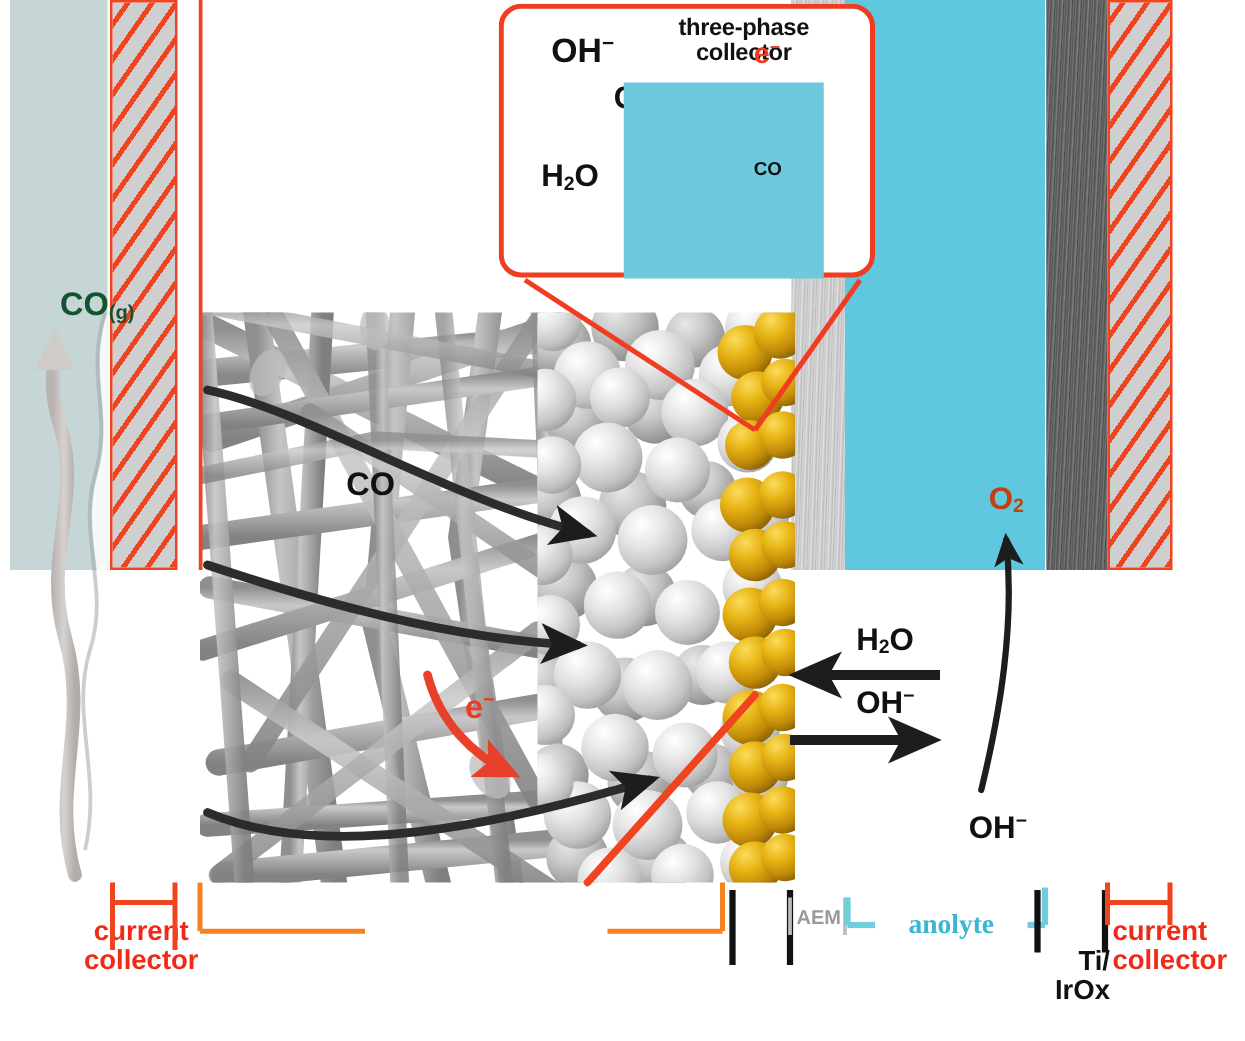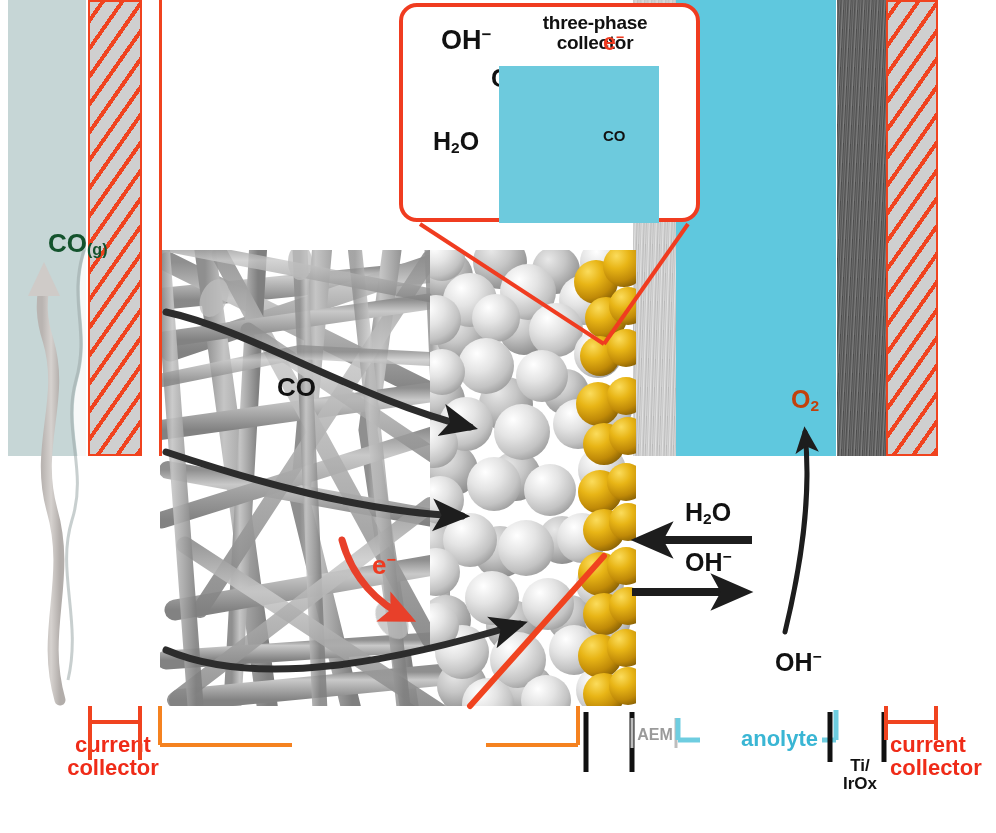--- a/index.html
+++ b/index.html
@@ -152,26 +152,26 @@
   }
   #lab-cu {
     left: 528px; top: 762px; width: 110px; text-align: center;
     font-size: 22px; color: #111;
   }
   #lab-aem {
     left: 633px; top: 727px; width: 44px; text-align: center;
     font-size: 16px; color: #9a9a9a;
   }
   #lab-anolyte {
-    left: 704px; top: 727px; width: 114px; text-align: right;
-    font-size: 22px; color: #3ab6d4;
+    left: 704px; top: 727px; width: 114px; text-align: center;
+    font-size: 22px; color: #3ab6d4; font-family: Liberation Serif, serif;
   }
   #lab-ti {
-    left: 832px; top: 757px; width: 56px; text-align: center;
-    font-size: 17px; color: #111;
+    left: 832px; top: 757px; width: 56px; text-align: right;
+    font-size: 22px; color: #111;
   }
   #lab-cc-right {
     left: 890px; top: 733px; width: 106px; text-align: left;
     font-size: 22px; color: #ef2b18;
   }
 </style>
 </head>
 <body>
 
 <div id="stage">

